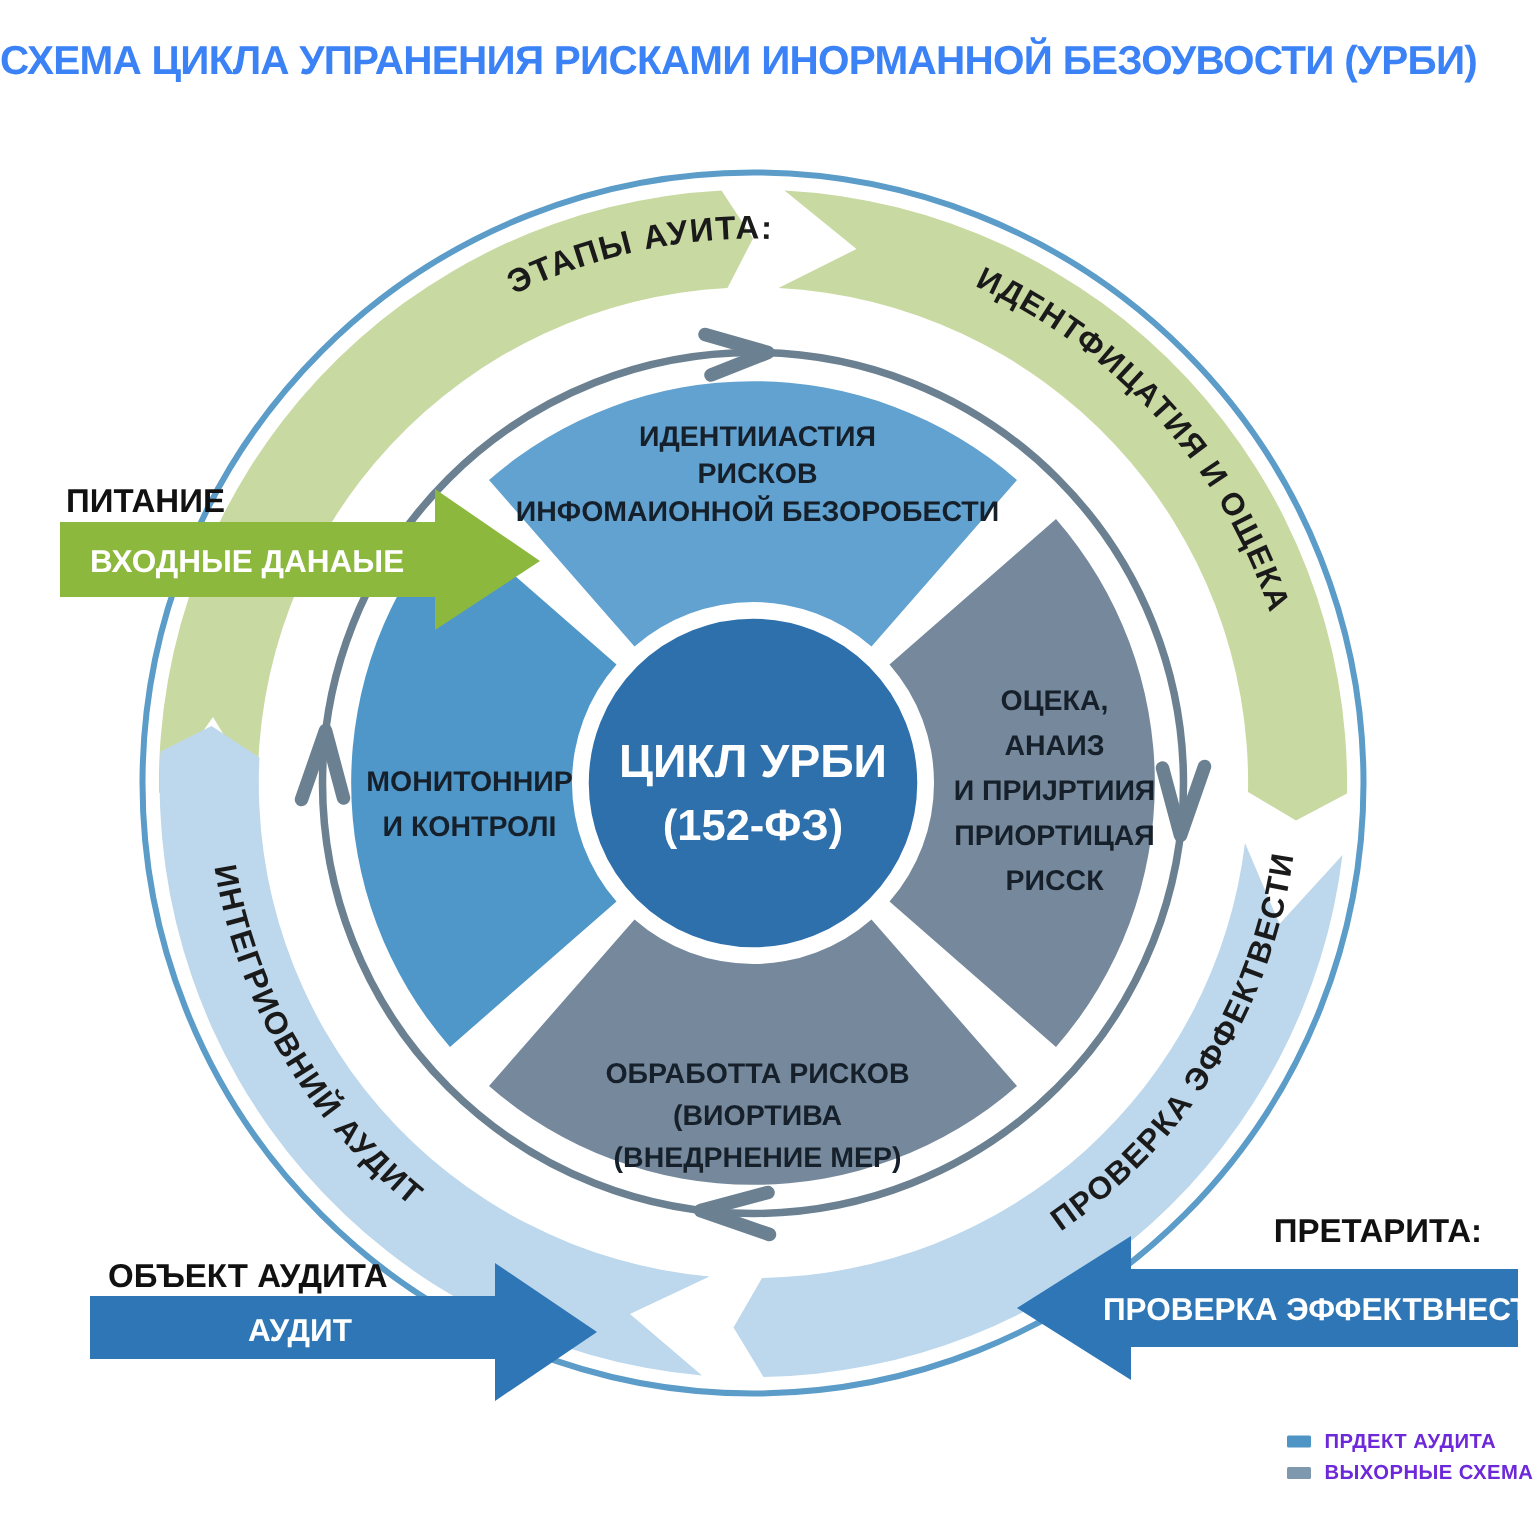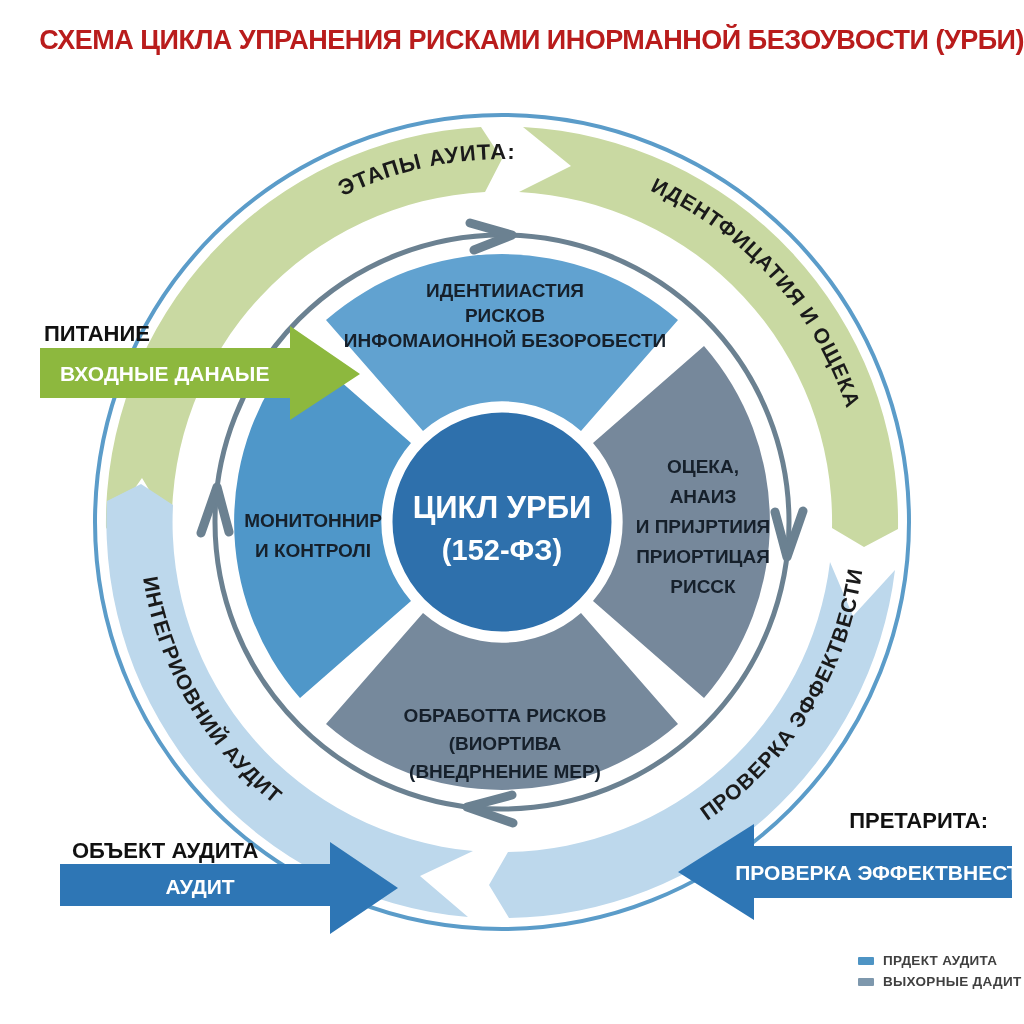--- a/index.html
+++ b/index.html
@@ -1,39 +1,39 @@
 <!DOCTYPE html>
 <html><head>
 <meta charset="utf-8">
 <style>
   html,body{margin:0;padding:0;}
   body{
     width:1024px;height:1024px;position:relative;overflow:hidden;
     background:#ffffff;font-family:"Liberation Sans",sans-serif;
   }
   .title{
-    position:absolute;top:22px;left:0;width:1024px;text-align:right;
-    font-weight:bold;font-size:27px;line-height:1.35;color:#b91c1c;letter-spacing:-0.5px;
+    position:absolute;top:22px;left:0;width:1024px;text-align:left;
+    font-weight:bold;font-size:27px;line-height:1.35;color:#3b82f6;letter-spacing:-0.5px;
   }
   svg.diagram{position:absolute;left:0;top:0;}
   svg text{font-family:"Liberation Sans",sans-serif;font-weight:bold;}
   .ring-label{font-size:22px;fill:#1a1a1a;letter-spacing:1px;}
   .ring-label-sm{font-size:21px;fill:#1a1a1a;letter-spacing:1px;}
   .qtext{font-size:19px;fill:#16202b;text-anchor:middle;}
   .ctext{fill:#ffffff;text-anchor:middle;}
   .ctext.l1{font-size:31px;}
   .ctext.l2{font-size:29px;}
   .black-label{font-size:22px;fill:#111111;}
   .arrow-text{fill:#ffffff;font-size:21px;}
   .legend{
     position:absolute;left:858px;top:953px;display:flex;flex-direction:column;gap:6px;
   }
   .legend-row{display:flex;align-items:center;gap:9px;}
   .legend-swatch{width:16px;height:8px;border-radius:1px;display:inline-block;}
-  .legend-label{font-size:13.5px;font-weight:bold;color:#404040;letter-spacing:0.3px;}
+  .legend-label{font-size:13.5px;font-weight:bold;color:#6d28d9;letter-spacing:0.3px;}
 </style>
 </head>
 <body>
 
 <div class="title">
   <div>СХЕМА ЦИКЛА УПРАНЕНИЯ РИСКАМИ ИНОРМАННОЙ БЕЗОУВОСТИ (УРБИ)</div>
 </div>
 
 <svg class="diagram" width="1024" height="1024" viewBox="0 0 1024 1024" xmlns="http://www.w3.org/2000/svg">
 
@@ -109,15 +109,15 @@
   <text class="arrow-text" x="885" y="880" text-anchor="middle">ПРОВЕРКА ЭФФЕКТВНЕСТИ</text>
 </svg>
 
 <div class="legend">
   <div class="legend-row">
     <span class="legend-swatch" style="background: rgb(78, 148, 196);"></span>
     <span class="legend-label">ПРДЕКТ АУДИТА</span>
   </div>
   <div class="legend-row">
     <span class="legend-swatch" style="background: rgb(126, 152, 173);"></span>
-    <span class="legend-label">ВЫХОРНЫЕ ДАДИТ</span>
+    <span class="legend-label">ВЫХОРНЫЕ СХЕМА</span>
   </div>
 </div>
 
 </body></html>

